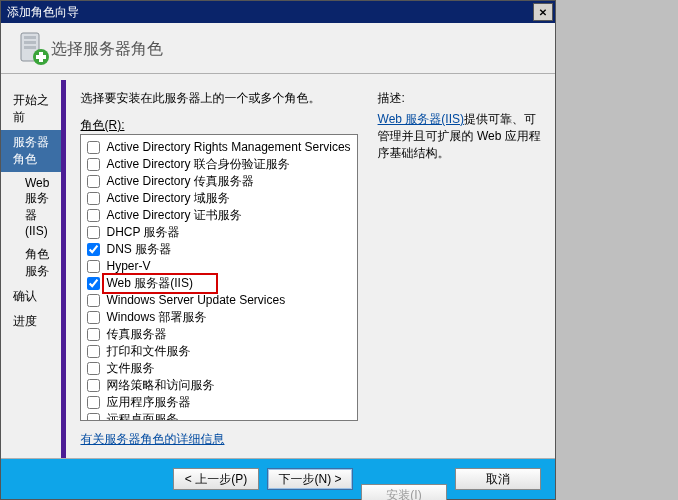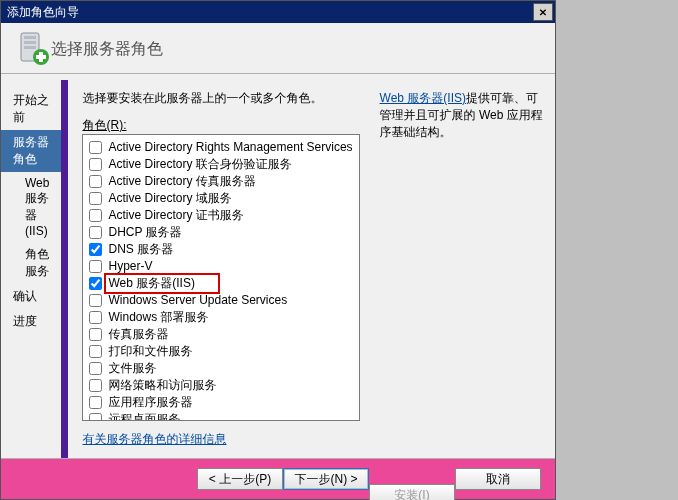--- a/index.html
+++ b/index.html
@@ -12,34 +12,34 @@
   .header .icon svg { width:36px; height:36px; }
   .header .htxt { font-size:16px; color:#555; }
   .hr { height:1px; background:#b0b0b0; margin:0 0 6px 0; }
   .body { display:flex; height:calc(100% - 22px - 58px - 40px); }
   .nav { width:168px; padding:8px 0; }
   .nav-item { padding:4px 12px; color:#3a6; color:#2a7a35; }
   .nav-item.plain { color:#000; }
   .nav-item.sel { background:#3b6ea5; color:#fff; }
   .nav-item.indent1 { padding-left:24px; }
   .nav-item.indent2 { padding-left:24px;text-align:center; }
-  .main { flex:1; border-left:7px solid #4c1d95; padding:10px 14px; display:flex; gap:20px; }
+  .main { flex:1; border-left:5px solid #4c1d95; padding:10px 14px; display:flex; gap:20px; }
   .left { flex:1; display:flex; flex-direction:column; }
   .instr { margin-bottom:10px; }
   .label-roles { text-decoration:underline; }
   .roles-box { border:1px solid #7a7a7a; background:#fff; height:285px; overflow:auto; padding:4px 6px; }
   .role-row { display:flex; align-items:center; gap:4px; line-height:17px; white-space:nowrap; position:relative; }
   .role-row input { margin:0 2px 0 0; }
   .role-row .rtxt { }
   .highlight-box { border:2px solid #d40000; position:absolute; left:15px; width:112px; height:17px; pointer-events:none; }
   .link { color:#004aa0; text-decoration:underline; margin-top:10px; display:inline-block; cursor:pointer; }
   .right { width:165px; }
   .desc-label { margin-bottom:4px; }
   .desc-body .dlink { color:#004aa0; text-decoration:underline; cursor:pointer; }
-  .footer { position:absolute; bottom:0; left:0; right:0; height:40px; border-top:1px solid #b0b0b0; display:flex; align-items:center; justify-content:flex-end; gap:0; padding:0 14px; background:#ec4899; }
+  .footer { position:absolute; bottom:0; left:0; right:0; height:40px; border-top:1px solid #b0b0b0; display:flex; align-items:center; justify-content:flex-end; gap:8px; padding:0 14px; background:#0ea5e9; }
   .btn { min-width:86px; height:22px; border:1px solid #888; background:linear-gradient(#fefefe,#e3e3e3); font-size:12px; cursor:pointer; padding:0 8px; }
   .btn.default { border:1px solid #3b6ea5; box-shadow:inset 0 0 0 1px #9cc1e6; }
   .btn[disabled] { color:#9a9a9a; cursor:default;margin-top:32px; }
 </style>
 </head>
 <body>
 
 <div class="window">
 
   <div class="titlebar">
@@ -145,20 +145,21 @@
             </div>
             <div class="role-row">
               <input type="checkbox" style="">
               <span class="rtxt">远程桌面服务</span>
             </div>
           </div>
         <a class="link">有关服务器角色的详细信息</a>
       </div>
 
       <div class="right">
+        <div class="desc-label">描述:</div>
         <div class="desc-body">
           <span class="dlink">Web 服务器(IIS)</span><span>提供可靠、可管理并且可扩展的 Web 应用程序基础结构。</span>
         </div>
       </div>
     </div>
   </div>
 
   <div class="footer">
     <button class="btn">&lt; 上一步(P)</button>
     <button class="btn default">下一步(N) &gt;</button>

